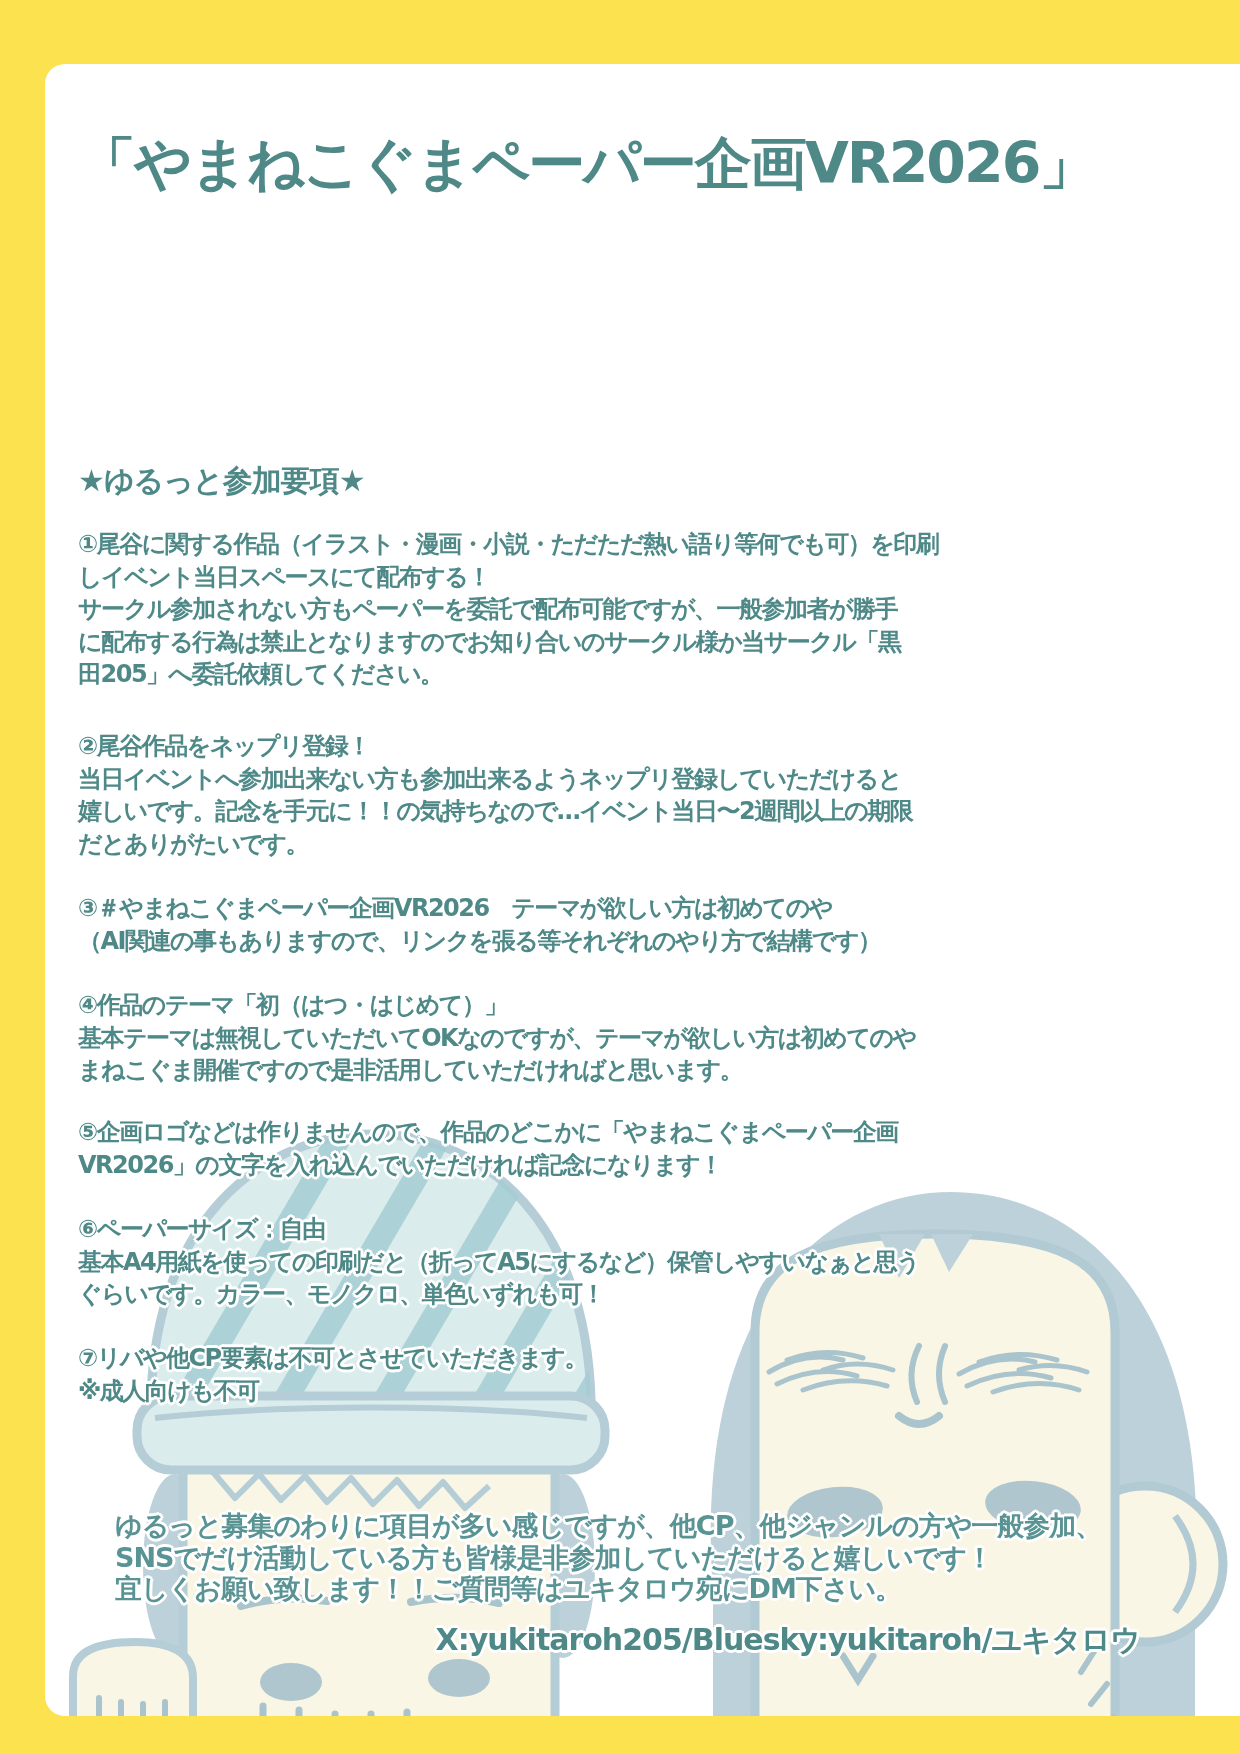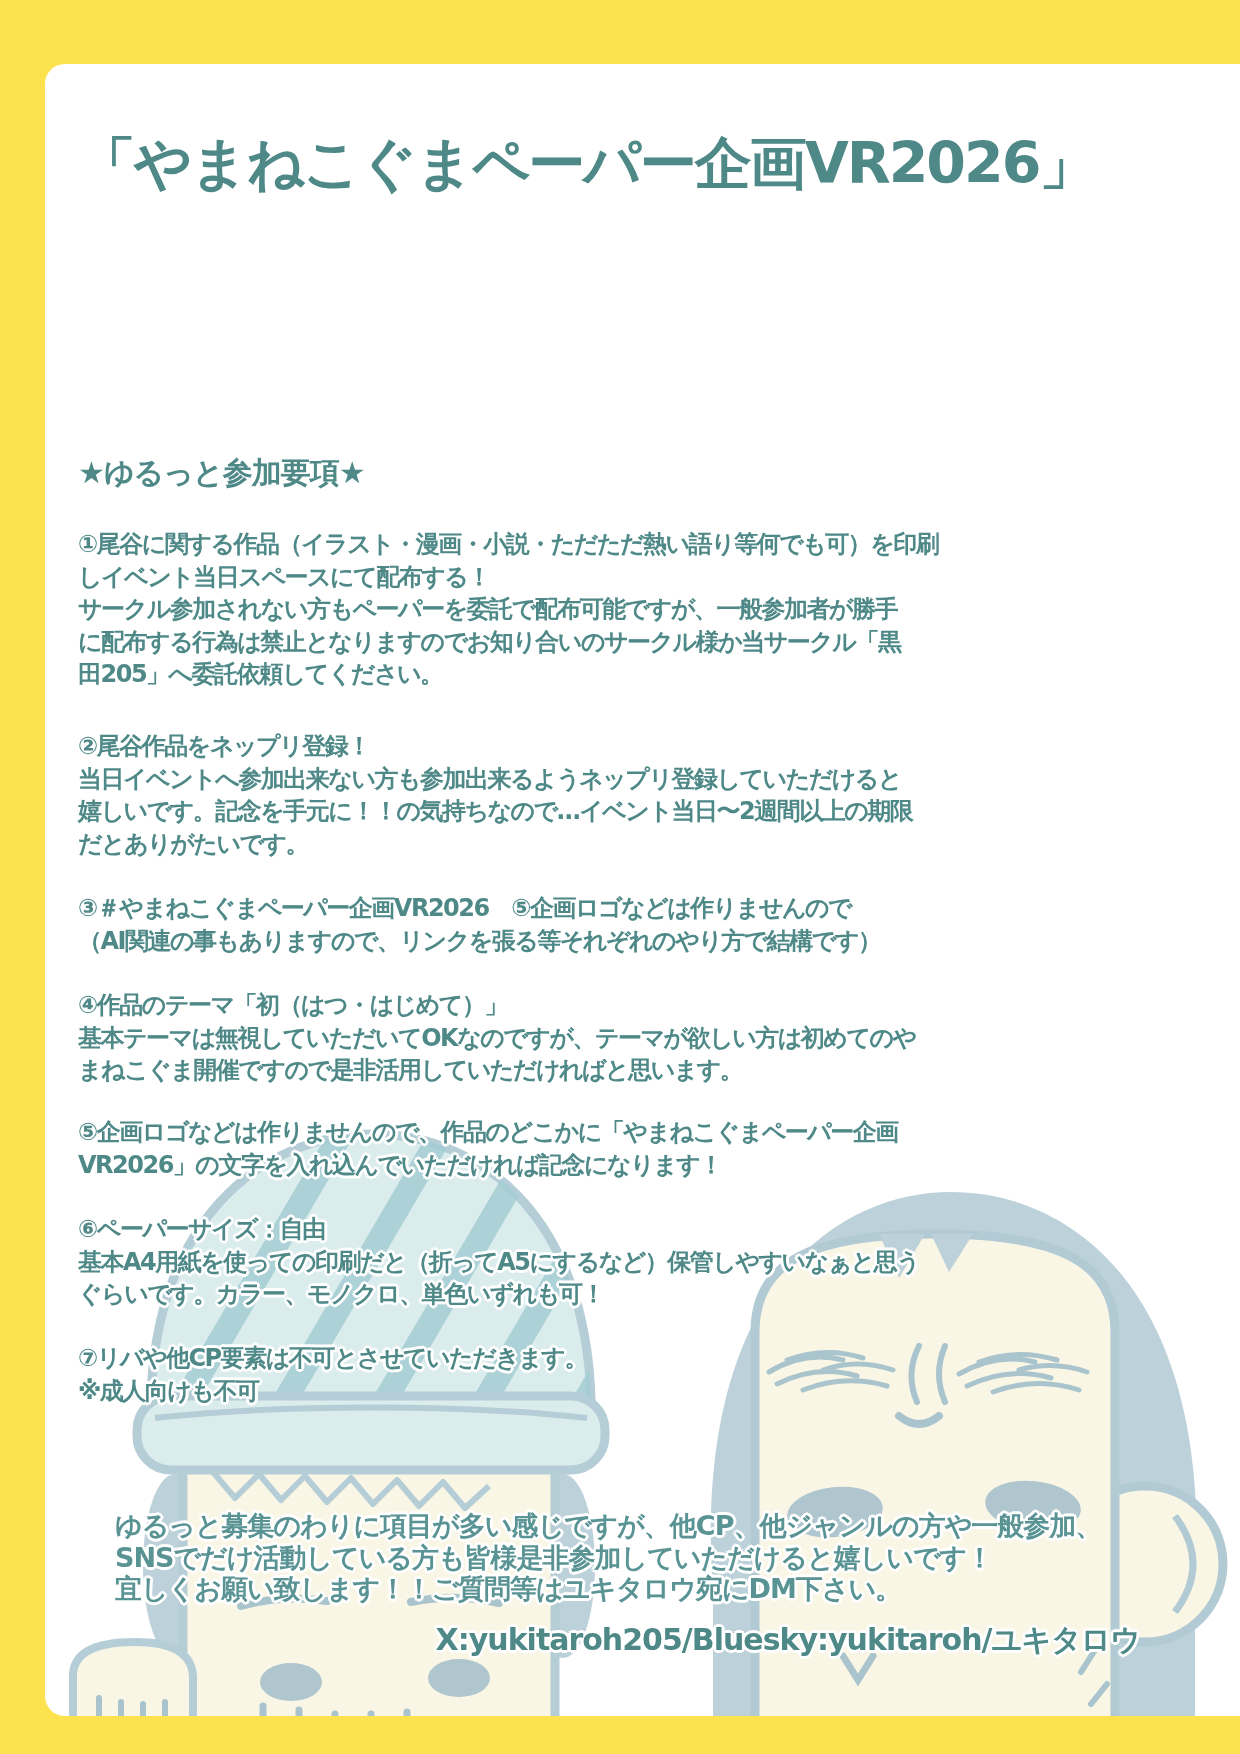--- a/index.html
+++ b/index.html
@@ -25,21 +25,21 @@
     left:34px;top:62px;width:1100px;
     font-size:57px;font-weight:700;letter-spacing:-2px;white-space:nowrap;
     color:#4E8988;
   }
   .intro{
     left:70px;top:158px;width:1070px;
     font-size:27px;font-weight:400;line-height:37px;color:#5A9394;
     letter-spacing:-1px;
   }
   .section-header{
-    left:33px;top:392px;width:1090px;
+    left:33px;top:400px;width:1090px;
     font-size:30px;font-weight:700;line-height:34px;letter-spacing:-1px;
   }
   .item{
     left:33px;width:1100px;
     font-size:24px;font-weight:700;line-height:32.5px;letter-spacing:-1.5px;
   }
   .item-1{top:464px;} .item-2{top:666px;} .item-3{top:828px;} .item-4{top:925px;}
   .item-5{top:1052px;} .item-6{top:1149px;} .item-7{top:1278px;} .item-8{top:1374px;}
   .closing{
     left:70px;top:1446px;width:1070px;
@@ -159,21 +159,21 @@
 
     <div class="txt item item-1 outline3">①尾谷に関する作品（イラスト・漫画・小説・ただただ熱い語り等何でも可）を印刷
 しイベント当日スペースにて配布する！
 サークル参加されない方もペーパーを委託で配布可能ですが、一般参加者が勝手
 に配布する行為は禁止となりますのでお知り合いのサークル様か当サークル「黒
 田205」へ委託依頼してください。</div>
     <div class="txt item item-2 outline3">②尾谷作品をネップリ登録！
 当日イベントへ参加出来ない方も参加出来るようネップリ登録していただけると
 嬉しいです。記念を手元に！！の気持ちなので…イベント当日〜2週間以上の期限
 だとありがたいです。</div>
-    <div class="txt item item-3 outline3">③＃やまねこぐまペーパー企画VR2026　⑤企画ロゴなどは作りませんので
+    <div class="txt item item-3 outline3">③＃やまねこぐまペーパー企画VR2026　テーマが欲しい方は初めてのや
 （AI関連の事もありますので、リンクを張る等それぞれのやり方で結構です）</div>
     <div class="txt item item-4 outline3">④作品のテーマ「初（はつ・はじめて）」
 基本テーマは無視していただいてOKなのですが、テーマが欲しい方は初めてのや
 まねこぐま開催ですので是非活用していただければと思います。</div>
     <div class="txt item item-5 outline3">⑤企画ロゴなどは作りませんので、作品のどこかに「やまねこぐまペーパー企画
 VR2026」の文字を入れ込んでいただければ記念になります！</div>
     <div class="txt item item-6 outline3">⑥ペーパーサイズ：自由
 基本A4用紙を使っての印刷だと（折ってA5にするなど）保管しやすいなぁと思う
 ぐらいです。カラー、モノクロ、単色いずれも可！</div>
     <div class="txt item item-7 outline3">⑦リバや他CP要素は不可とさせていただきます。

